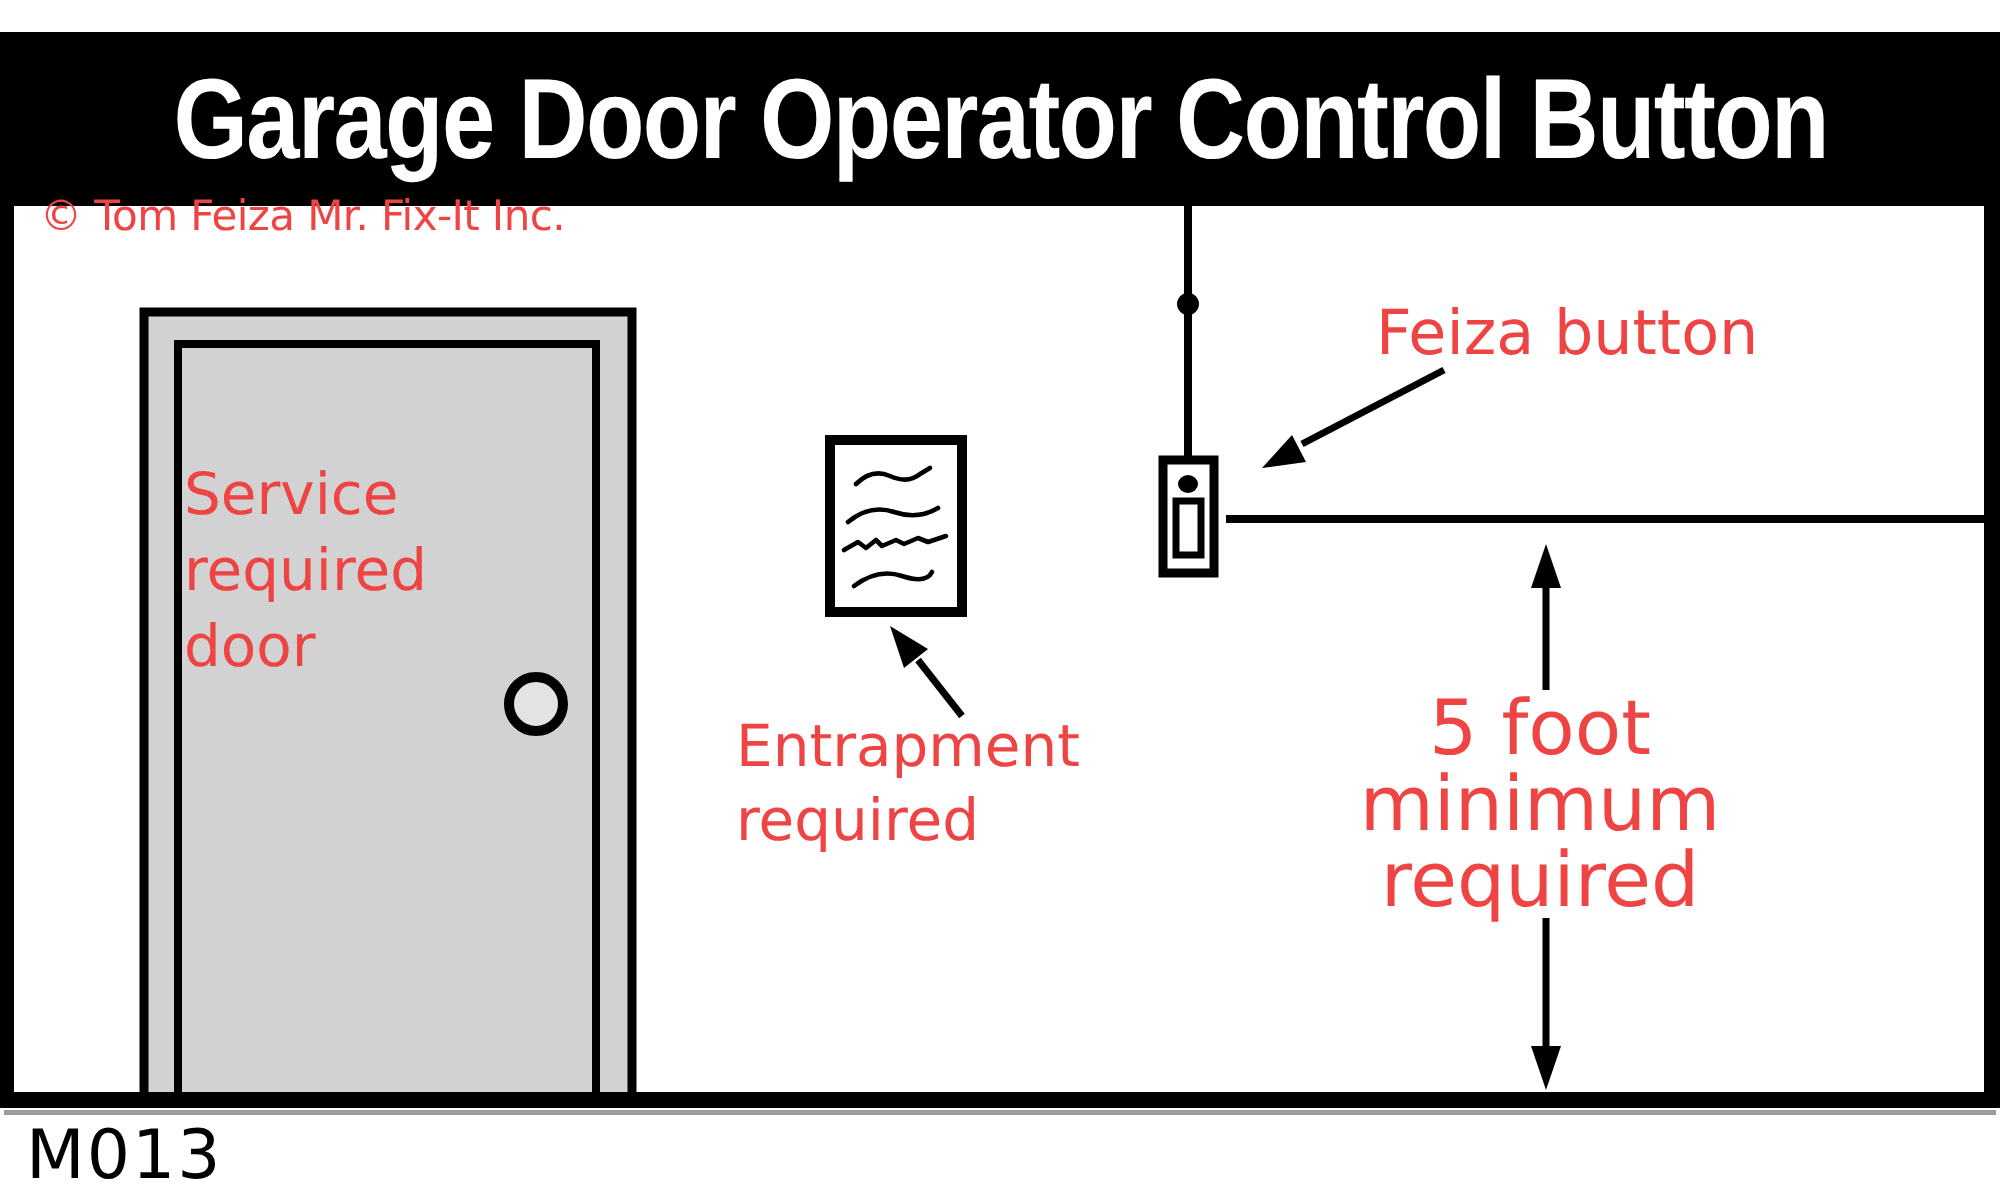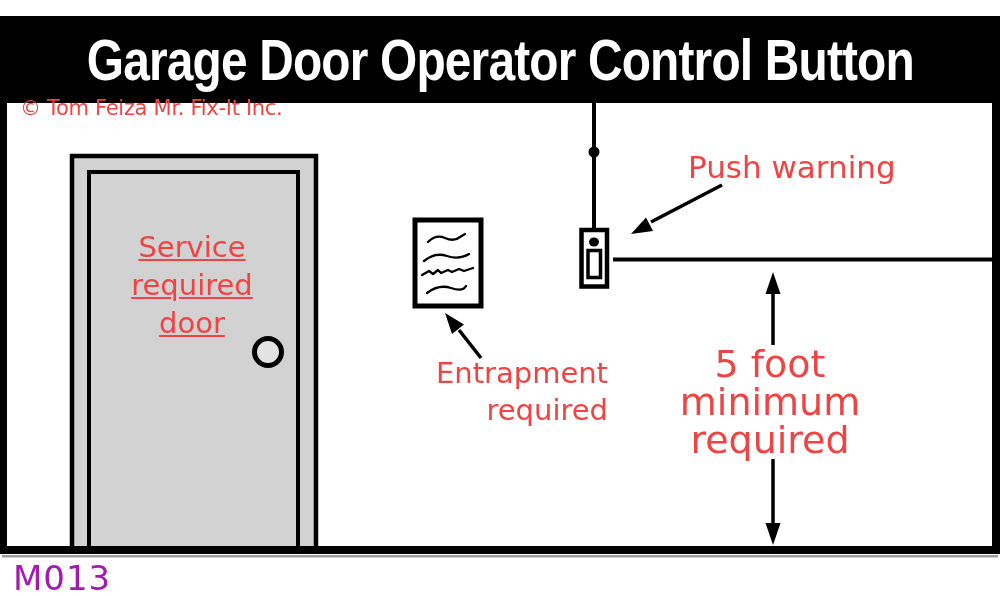--- a/index.html
+++ b/index.html
@@ -13,25 +13,25 @@
     background:#000000; display:flex; align-items:center; justify-content:center;margin-top:16px;
   }
   .title {
     color:#ffffff; font-family:"Liberation Sans", sans-serif;
     font-weight:700; font-size:57px; letter-spacing:-1px;
     transform:scaleX(0.84); white-space:nowrap;
   }
   .shapes { position:absolute; left:0; top:0; width:1000px; height:597px; }
   .hand { position:absolute; color:#ef4444; }
   .copyright { left:20px; top:96px; font-size:21px; letter-spacing:-0.3px; white-space:nowrap; }
-  .door-label { left:92px; top:228px; width:200px; text-align:center; font-size:29px; line-height:38px;text-decoration:underline; }
+  .door-label { left:92px; top:228px; width:200px; font-size:29px; line-height:38px; }
   .pushbtn-label { left:688px; top:149px; font-size:31px; white-space:nowrap; }
-  .entrap-label { left:368px; top:355px; width:240px; text-align:right; font-size:29px; line-height:37px; }
+  .entrap-label { left:368px; top:355px; width:240px; text-align:left; font-size:29px; line-height:37px; }
   .clearance-label { left:670px; top:345px; width:200px; text-align:center; font-size:38px; line-height:38px; background:#ffffff; }
-  .figcode { left:13px; top:558px; font-size:34px; color:#a21caf; letter-spacing:1px; }
+  .figcode { left:13px; top:558px; font-size:34px; color:#000000; letter-spacing:1px; }
 </style>
 </head>
 <body>
 
 <div class="canvas">
 
   <div class="titlebar">
     <span class="title">Garage Door Operator Control Button</span>
   </div>
 
@@ -92,21 +92,21 @@
   </svg>
 
   <div class="hand copyright">© Tom Feiza Mr. Fix-It Inc.</div>
 
   <div class="hand door-label">
     <div>Service</div>
     <div>required</div>
     <div>door</div>
   </div>
 
-  <div class="hand pushbtn-label">Push warning</div>
+  <div class="hand pushbtn-label">Feiza button</div>
 
   <div class="hand entrap-label">
     <div>Entrapment</div>
     <div>required</div>
   </div>
 
   <div class="hand clearance-label">
     <div>5 foot</div>
     <div>minimum</div>
     <div>required</div>

